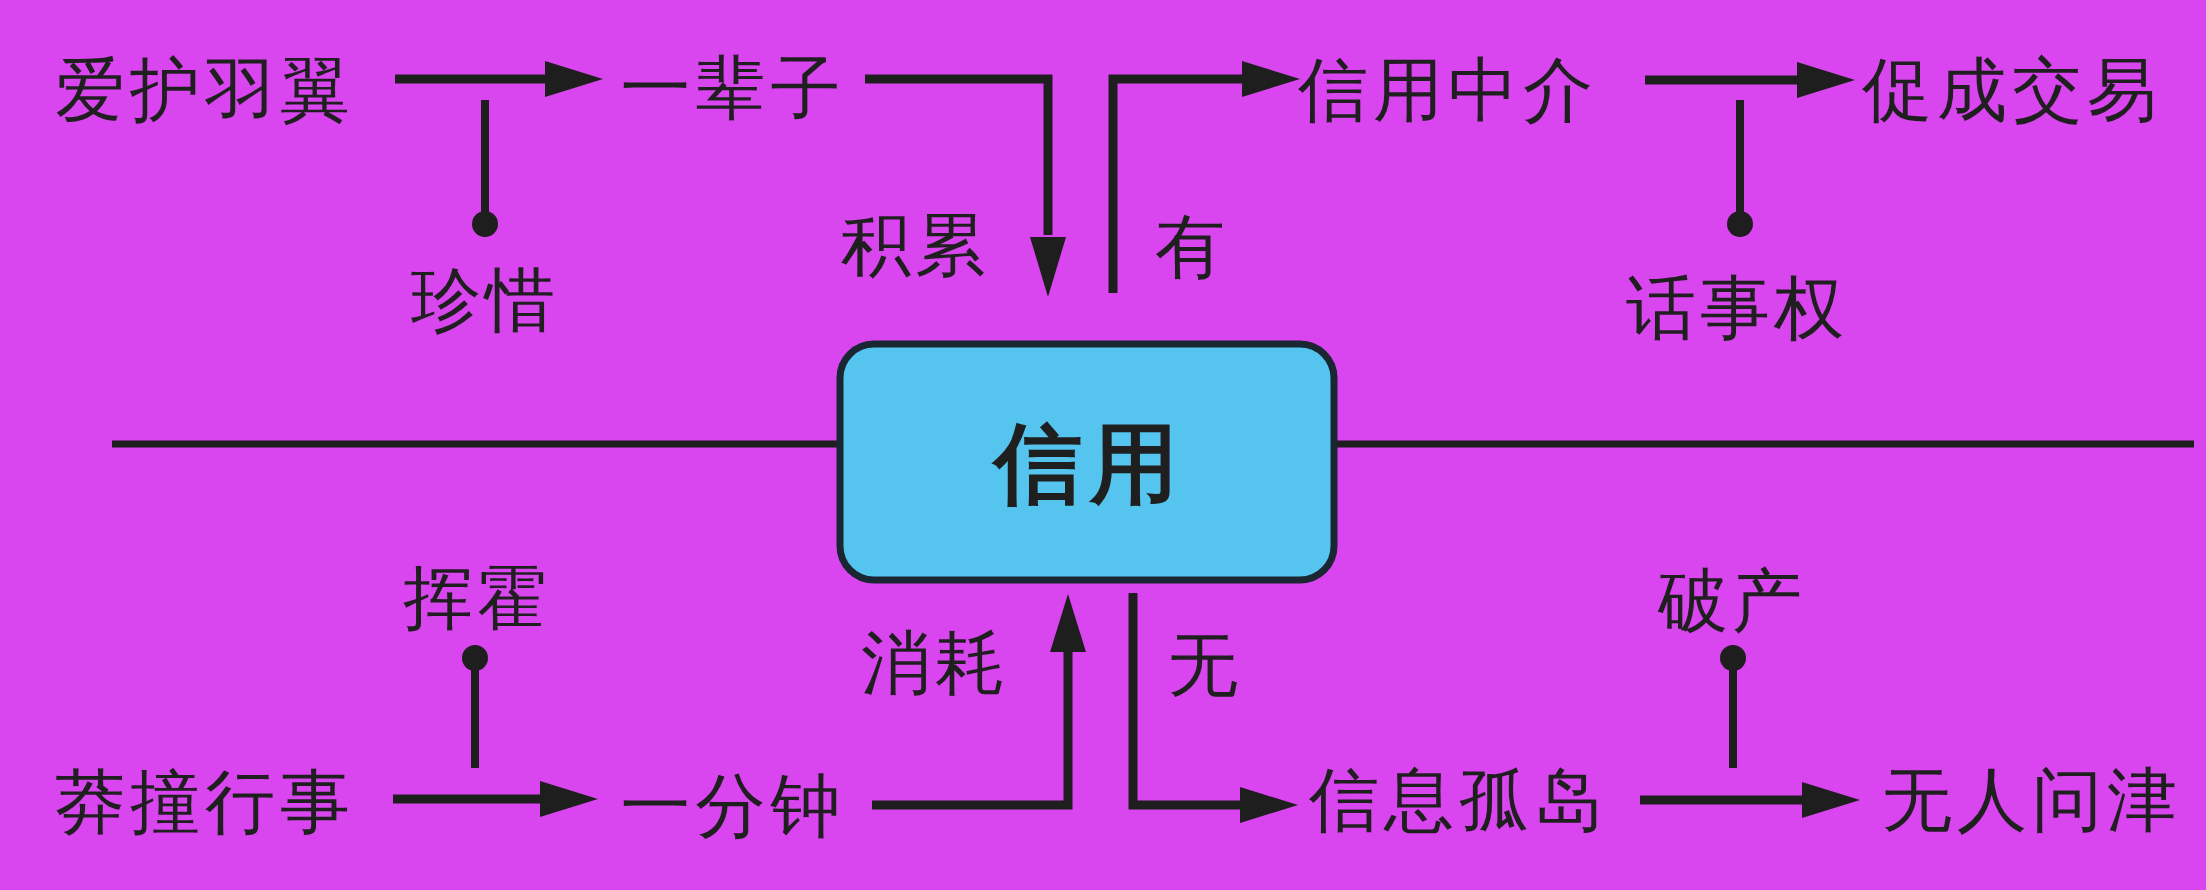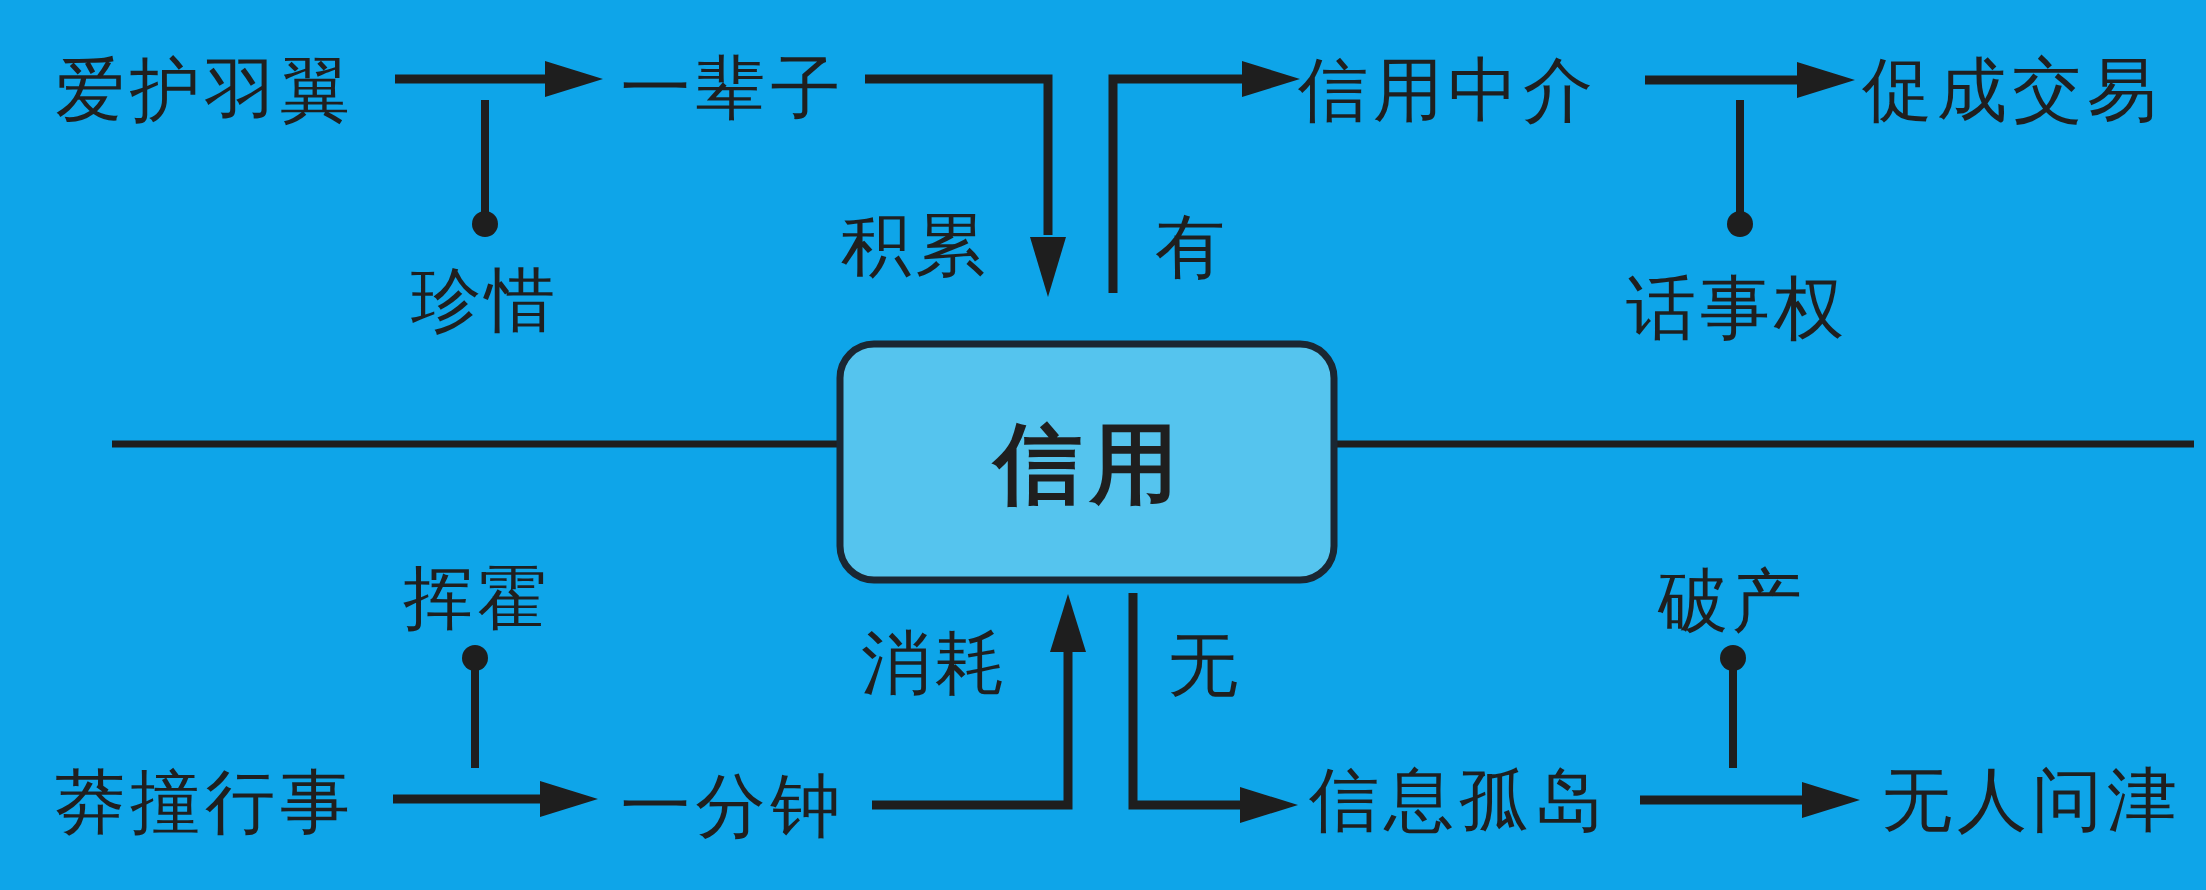--- a/index.html
+++ b/index.html
@@ -4,21 +4,21 @@
 <style>
   html, body {
     margin: 0;
     padding: 0;
     background: #ffffff;
   }
   .canvas {
     position: relative;
     width: 2206px;
     height: 890px;
-    background: #0ea5e9;
+    background: #d946ef;
     overflow: hidden;
   }
   svg text {
     font-family: "Liberation Serif", "DejaVu Serif", serif;
     fill: #1f1f1f;
   }
   .node-label {
     font-size: 70px;
     letter-spacing: 5px;
   }

